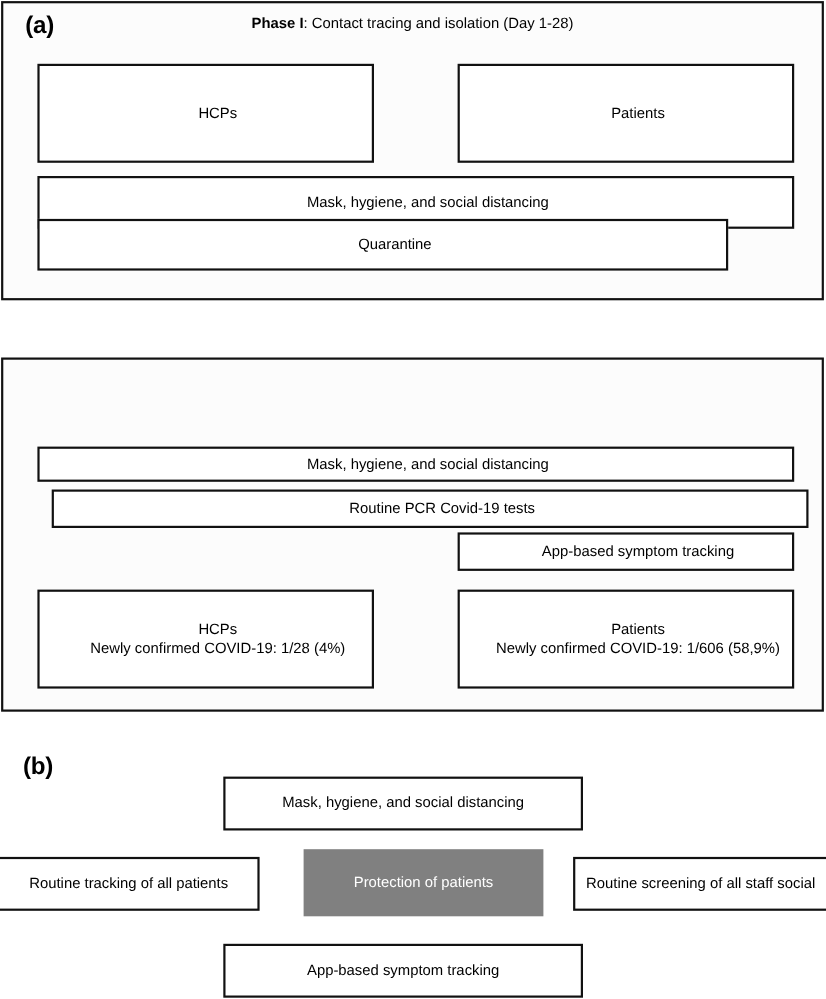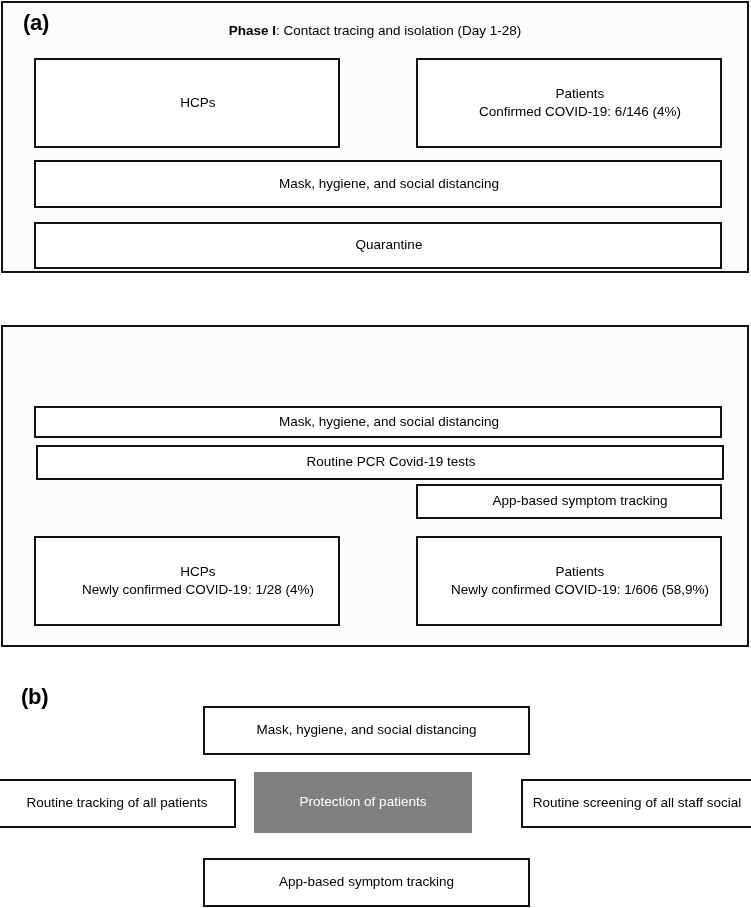--- a/index.html
+++ b/index.html
@@ -62,21 +62,20 @@
     font-size: 22px;
   }
 
   .phase-title {
     position: absolute;
     left: 0;
     width: 100%;
     text-align: center;
     font-size: 13.5px;
     line-height: 1.2;
-    margin-top: 10px;
   }
   #phase1-title { top: 10px; }
   #phase2-title { top: 36px; }
   .phase-title .bold { font-weight: bold; }
 
   
   .box {
     position: absolute;
     box-sizing: border-box;
     background: #ffffff;
@@ -88,25 +87,25 @@
     font-size: 13.5px;
     line-height: 1.35;
     padding-left: 22px;
   }
   .box .lines { padding: 0 6px; }
 
   
   #p1-hcps      { left: 31px;  top: 55px;  width: 306px; height: 90px; }
   #p1-patients  { left: 413px; top: 55px;  width: 306px; height: 90px; }
   #p1-mask      { left: 31px;  top: 157px; width: 688px; height: 48px; }
-  #p1-quarantine{ left: 31px;  top: 219px; width: 688px; height: 47px; text-align: center; }
+  #p1-quarantine{ left: 31px;  top: 196px; width: 628px; height: 47px; text-align: center; }
 
   
   #p2-mask      { left: 31px;  top: 79px;  width: 688px; height: 32px; }
-  #p2-pcr       { left: 33px;  top: 118px; width: 688px; height: 35px; }
+  #p2-pcr       { left: 44px;  top: 118px; width: 688px; height: 35px; }
   #p2-app       { left: 413px; top: 157px; width: 306px; height: 35px; }
   #p2-hcps      { left: 31px;  top: 209px; width: 306px; height: 90px; }
   #p2-patients  { left: 413px; top: 209px; width: 306px; height: 90px; }
 
   
   #panel-b {
     position: absolute;
     left: 0;
     top: 660px;
     width: 751px;
@@ -123,21 +122,21 @@
     text-align: center;
     font-size: 13.5px;
     line-height: 1.35;
   }
   #b-mask        { left: 203px; top: 46px;  width: 327px; height: 49px; }
   #b-left        { left: -2px;  top: 119px; width: 238px; height: 49px; }
   #b-right       { left: 521px; top: 119px; width: 232px; height: 49px; }
   #b-app         { left: 203px; top: 198px; width: 327px; height: 49px; }
   #b-center {
     position: absolute;
-    left: 254px;
+    left: 276px;
     top: 112px;
     width: 218px;
     height: 61px;
     box-sizing: border-box;
     background: #808080;
     border: none;
     display: flex;
     align-items: center;
     justify-content: center;
     text-align: center;
@@ -161,21 +160,20 @@
 
     <div class="box" id="p1-hcps">
       <div class="lines">
         <div>HCPs</div>
       </div>
     </div>
 
     <div class="box" id="p1-patients">
       <div class="lines">
         <div>Patients</div>
-        <div>Confirmed COVID-19: 6/146 (4%)</div>
       </div>
     </div>
 
     <div class="box" id="p1-mask">
       <div class="lines">Mask, hygiene, and social distancing</div>
     </div>
 
     <div class="box" id="p1-quarantine">
       <div class="lines">Quarantine</div>
     </div>

